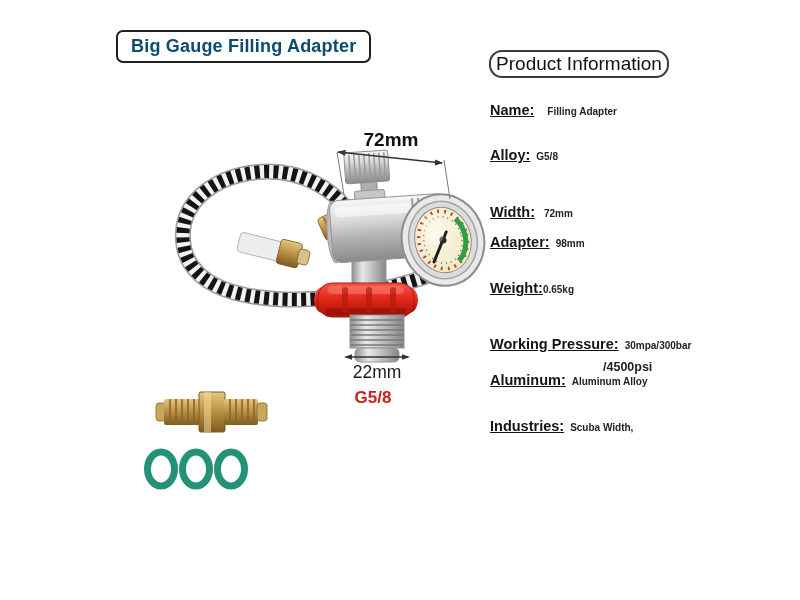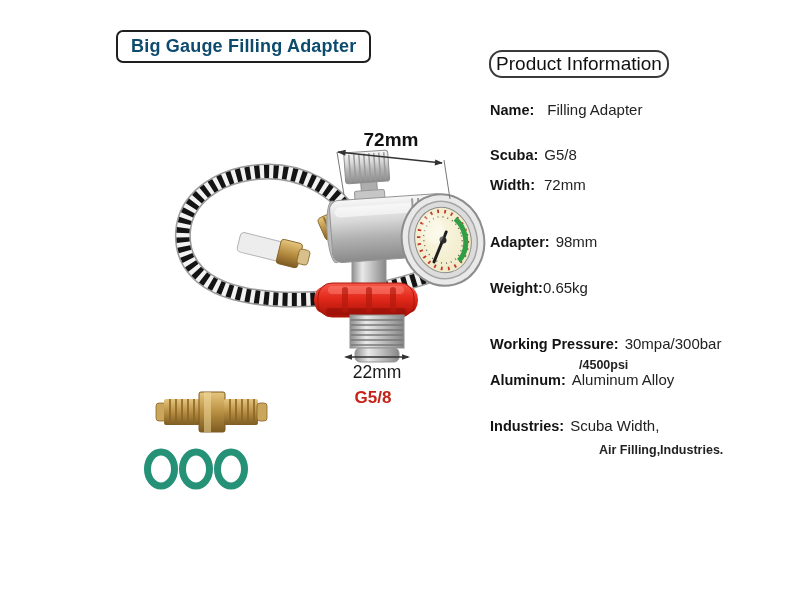--- a/index.html
+++ b/index.html
@@ -16,66 +16,65 @@
     font-size:18px;font-weight:bold;color:#0c4a6e;
     letter-spacing:.2px;white-space:nowrap;
   }
   .pi-box{
     position:absolute;left:489px;top:50px;width:176px;height:24px;
     border:2px solid #3a3a3a;border-radius:13px;background:#fff;
     display:flex;align-items:center;justify-content:center;
     font-size:19px;font-weight:normal;color:#111;
   }
   .spec{position:absolute;left:490px;white-space:nowrap;line-height:18px;}
-  .spec .lbl{font-size:14.5px;font-weight:bold;color:#141414;}
-  .spec .val{font-size:15px;font-weight:400;color:#222;margin-left:6px;}
+  .spec .lbl{font-size:14.5px;font-weight:bold;color:#141414;text-decoration:underline;}
+  .spec .val{font-size:10px;font-weight:700;color:#222;margin-left:6px;}
   .spec .val2{display:block;font-size:12.5px;font-weight:600;color:#222;margin-top:3px;}
   .r0{top:101px}.r0 .val{margin-left:13px}
   .r1{top:146px}
-  .r2{top:176px}.r2 .val{margin-left:9px}
+  .r2{top:203px}.r2 .val{margin-left:9px}
   .r3{top:233px}
   .r4{top:279px}.r4 .val{margin-left:0}
-  .r5{top:335px}.r5 .val2{margin-left:89px}
+  .r5{top:335px}.r5 .val2{margin-left:113px}
   .r6{top:371px}.r6 .val{}
   .r7{top:417px}.r7 .val2{margin-left:109px;margin-top:6px}
   svg{position:absolute;left:90px;top:110px;}
   svg text{font-family:"Liberation Sans", sans-serif;}
 </style>
 </head>
 <body>
 
 <div class="title-box">Big Gauge Filling Adapter</div>
 
 <div class="pi-box">Product Information</div>
 
 <div class="spec r0">
   <span class="lbl">Name:</span><span class="val">Filling Adapter</span>
 </div>
 <div class="spec r1">
-  <span class="lbl">Scuba:</span><span class="val">G5/8</span>
+  <span class="lbl">Alloy:</span><span class="val">G5/8</span>
 </div>
 <div class="spec r2">
   <span class="lbl">Width:</span><span class="val">72mm</span>
 </div>
 <div class="spec r3">
   <span class="lbl">Adapter:</span><span class="val">98mm</span>
 </div>
 <div class="spec r4">
   <span class="lbl">Weight:</span><span class="val">0.65kg</span>
 </div>
 <div class="spec r5">
   <span class="lbl">Working Pressure:</span><span class="val">30mpa/300bar</span>
   <span class="val2">/4500psi</span>
 </div>
 <div class="spec r6">
   <span class="lbl">Aluminum:</span><span class="val">Aluminum Alloy</span>
 </div>
 <div class="spec r7">
   <span class="lbl">Industries:</span><span class="val">Scuba Width,</span>
-  <span class="val2">Air Filling,Industries.</span>
 </div>
 
 <svg width="420" height="400" viewBox="90 110 420 400">
   <defs>
     <linearGradient id="steelV" x1="0" y1="0" x2="0" y2="1">
       <stop offset="0" stop-color="#f7f7f7"></stop>
         <stop offset="0.35" stop-color="#d8d8d8"></stop>
       <stop offset="0.62" stop-color="#b2b2b2"></stop>
         <stop offset="1" stop-color="#8a8a8a"></stop>
     </linearGradient>

